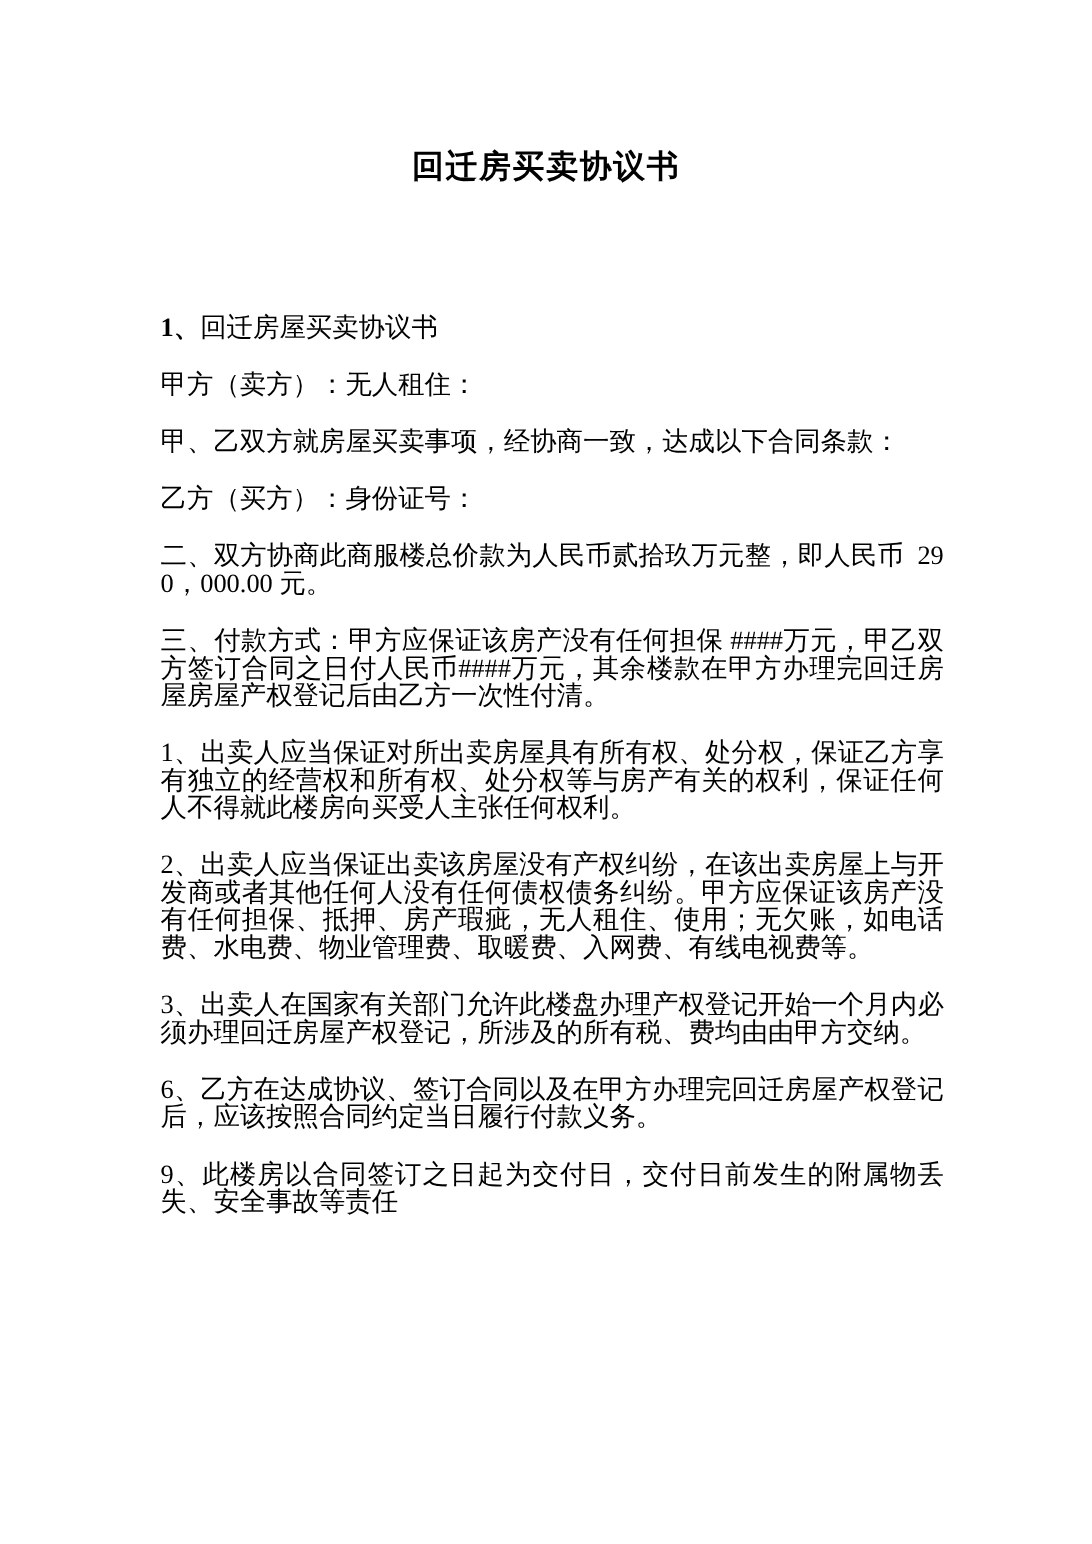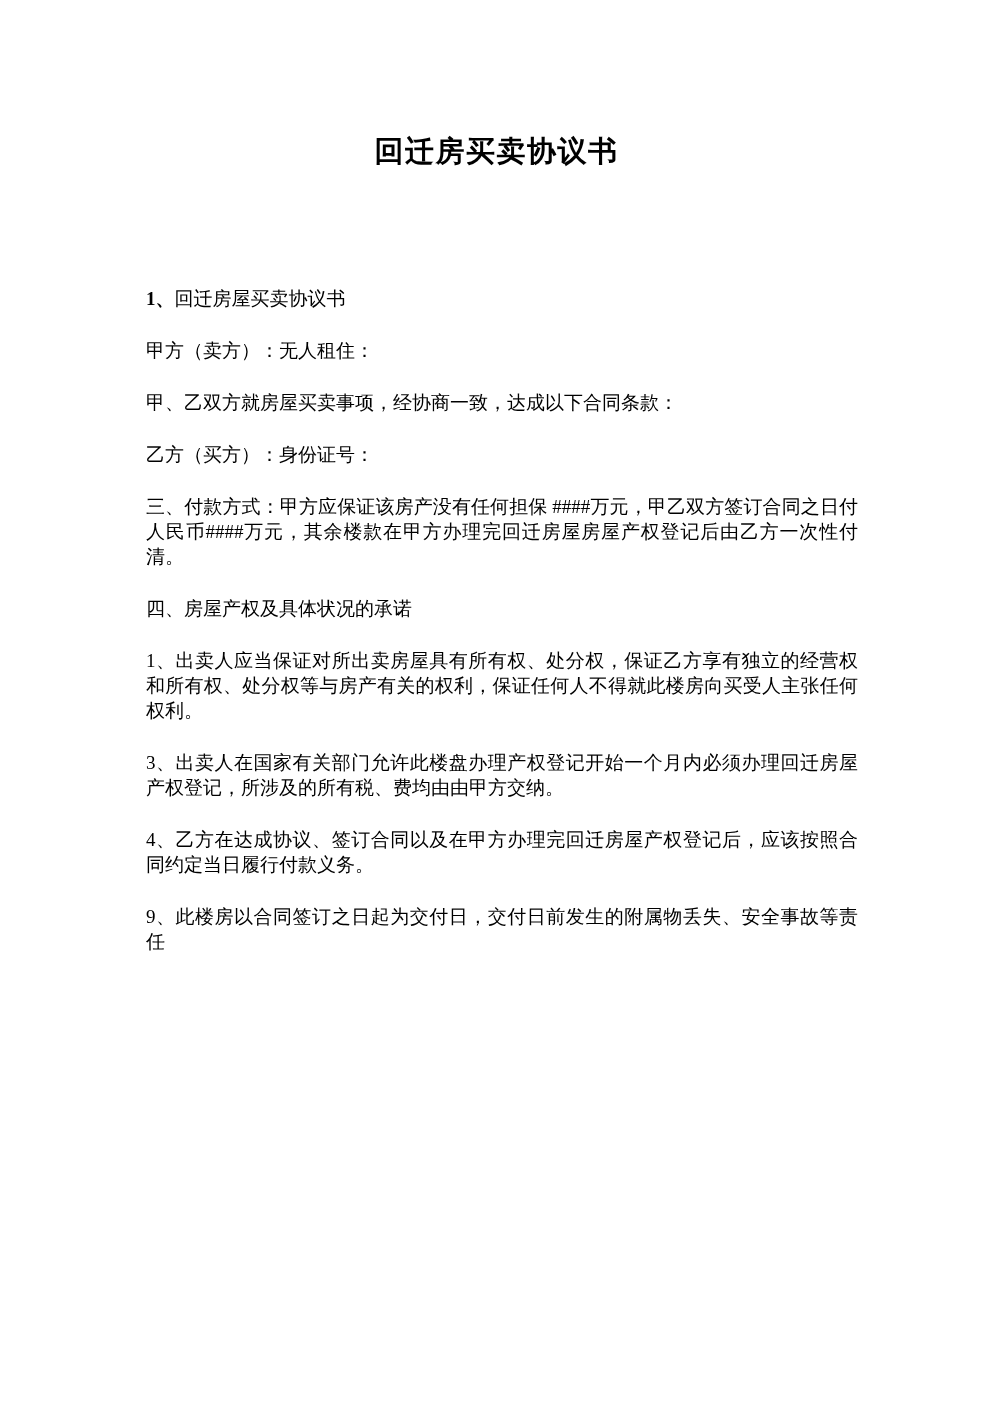--- a/index.html
+++ b/index.html
@@ -25,21 +25,21 @@
     text-align: center;
     font-size: 29px;
     font-weight: 700;
     letter-spacing: 1.5px;
   }
   .doc-body {
     position: absolute;
     top: 286px;
     left: 146px;
     width: 712px;
-    font-size: 19px;
+    font-size: 24px;
     line-height: 25px;
   }
   .doc-body p {
     margin: 0 0 27px 0;
     padding: 0;
     text-align: justify;
     white-space: pre-wrap;
     word-break: break-all;
   }
   .num-bold {
@@ -57,29 +57,30 @@
 
     <p><span class="num-bold">1、</span><span>回迁房屋买卖协议书</span></p>
 
     <p>甲方（卖方）：无人租住：</p>
 
     <p>甲、乙双方就房屋买卖事项，经协商一致，达成以下合同条款：</p>
 
     <p>乙方（买方）：身份证号：</p>
 
 
+    <p>二、双方协商此商服楼总价款为人民币贰拾玖万元整，即人民币  290，000.00 元。</p>
 
     <p>三、付款方式：甲方应保证该房产没有任何担保 ####万元，甲乙双方签订合同之日付人民币####万元，其余楼款在甲方办理完回迁房屋房屋产权登记后由乙方一次性付清。</p>
 
-    <p>四、房屋产权及具体状况的承诺</p>
 
     <p>1、出卖人应当保证对所出卖房屋具有所有权、处分权，保证乙方享有独立的经营权和所有权、处分权等与房产有关的权利，保证任何人不得就此楼房向买受人主张任何权利。</p>
 
+    <p>2、出卖人应当保证出卖该房屋没有产权纠纷，在该出卖房屋上与开发商或者其他任何人没有任何债权债务纠纷。甲方应保证该房产没有任何担保、抵押、房产瑕疵，无人租住、使用；无欠账，如电话费、水电费、物业管理费、取暖费、入网费、有线电视费等。</p>
 
     <p>3、出卖人在国家有关部门允许此楼盘办理产权登记开始一个月内必须办理回迁房屋产权登记，所涉及的所有税、费均由由甲方交纳。</p>
 
 
-    <p>4、乙方在达成协议、签订合同以及在甲方办理完回迁房屋产权登记后，应该按照合同约定当日履行付款义务。</p>
+    <p>6、乙方在达成协议、签订合同以及在甲方办理完回迁房屋产权登记后，应该按照合同约定当日履行付款义务。</p>
 
     <p>9、此楼房以合同签订之日起为交付日，交付日前发生的附属物丢失、安全事故等责任</p>
 
   </div>
 </div>
 
 </body></html>

